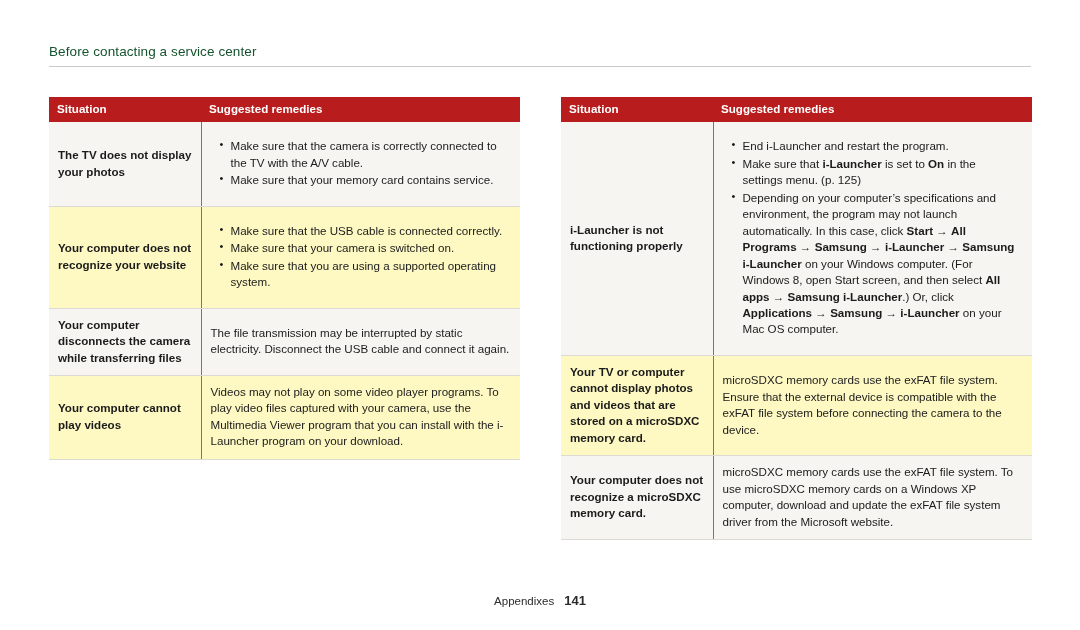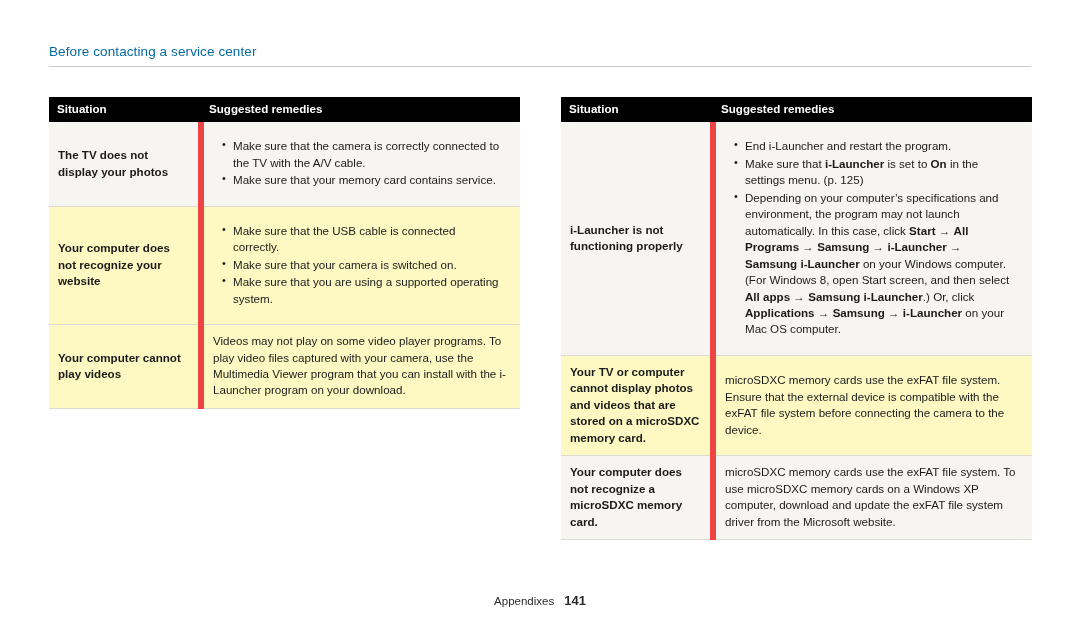--- a/index.html
+++ b/index.html
@@ -18,21 +18,21 @@
 
   
   .page-header {
     position: absolute;
     left: 49px;
     top: 44px;
     width: 982px;
   }
   .page-header .title {
     font-size: 13.5px;
-    color: #0369a1;
+    color: #14532d;
     letter-spacing: .1px;
     padding-bottom: 7px;
     white-space: nowrap;
   }
   .page-header .rule {
     height: 1px;
     background: #c9c9c9;
     width: 982px;
   }
 
@@ -54,21 +54,21 @@
   }
 
   
   table.qa {
     width: 100%;
     border-collapse: collapse;
     table-layout: fixed;
     font-size: 11.6px;
   }
   table.qa thead th {
-    background: #000000;
+    background: #b91c1c;
     color: #ffffff;
     font-size: 11.6px;
     font-weight: bold;
     text-align: left;
     padding: 5px 8px 6px 8px;
     line-height: 1.25;
     border: none;
   }
   table.qa tbody td {
     vertical-align: middle;
@@ -77,21 +77,21 @@
     border-bottom: 1px solid #dddad4;
   }
   table.qa tbody tr.shade td {
     background: #f7f5f1;
   }
   table.qa tbody tr.plain td {
     background: #fef9c3;
   }
   td.sit {
     font-weight: bold;
-    border-right: 6px solid #ef4444;
+    border-right: 1px solid #ef4444;
   }
   td.rem {
     font-weight: normal;
   }
 
   
   ul.bl {
     list-style: none;
     margin: 8px;
     padding: 0;
@@ -166,20 +166,26 @@
         <tr class="plain">
           <td class="sit">Your computer does not recognize your website</td>
           <td class="rem">
             <ul class="bl">
               <li>Make sure that the USB cable is connected correctly.</li>
               <li>Make sure that your camera is switched on.</li>
               <li>Make sure that you are using a supported operating system.</li>
             </ul>
           </td>
         </tr>
+        <tr class="shade">
+          <td class="sit">Your computer disconnects the camera while transferring files</td>
+          <td class="rem">
+            <p class="pl">The file transmission may be interrupted by static electricity. Disconnect the USB cable and connect it again.</p>
+          </td>
+        </tr>
         <tr class="plain">
           <td class="sit">Your computer cannot play videos</td>
           <td class="rem">
             <p class="pl">Videos may not play on some video player programs. To play video files captured with your camera, use the Multimedia Viewer program that you can install with the i-Launcher program on your download.</p>
           </td>
         </tr>
       </tbody>
     </table>
   </div>
 

